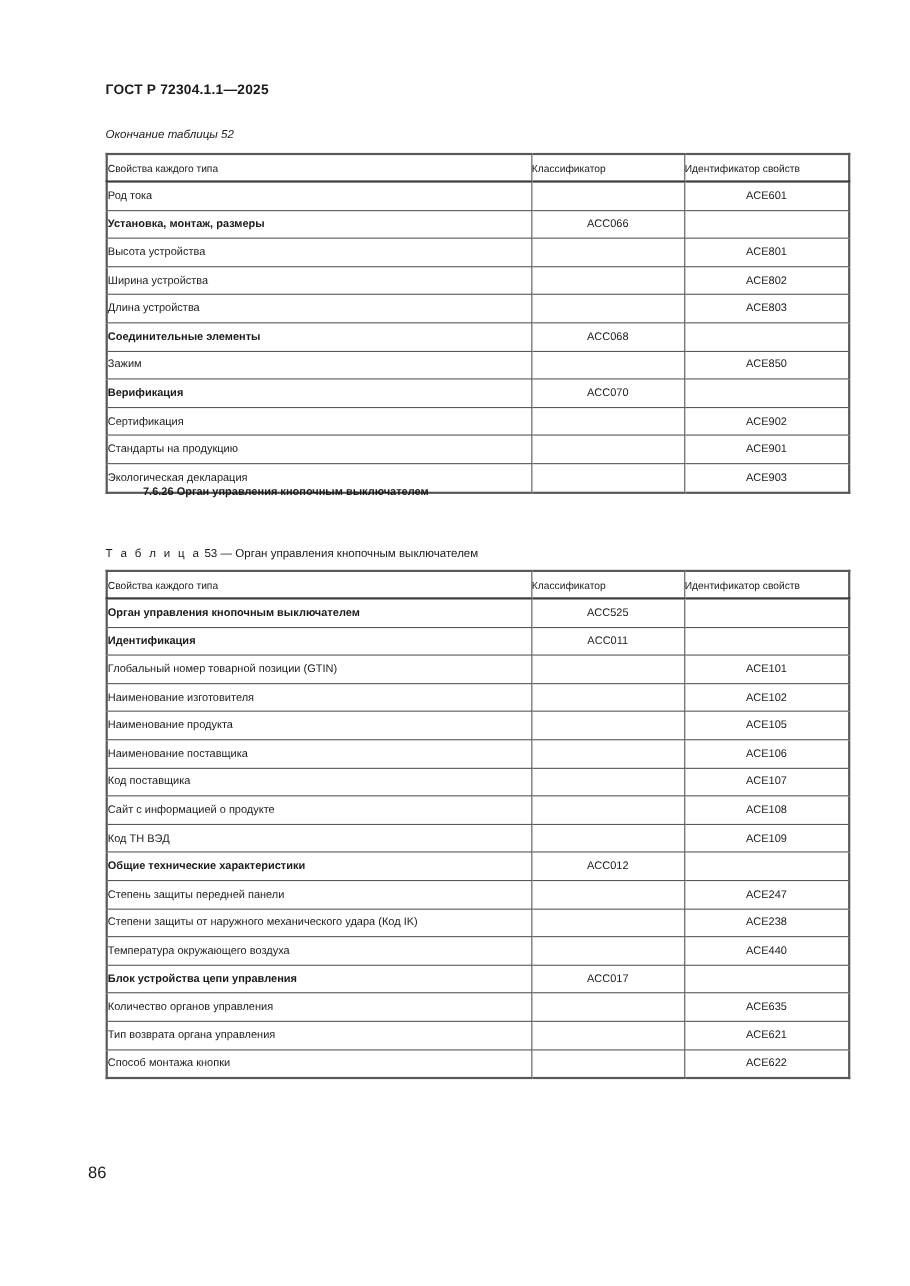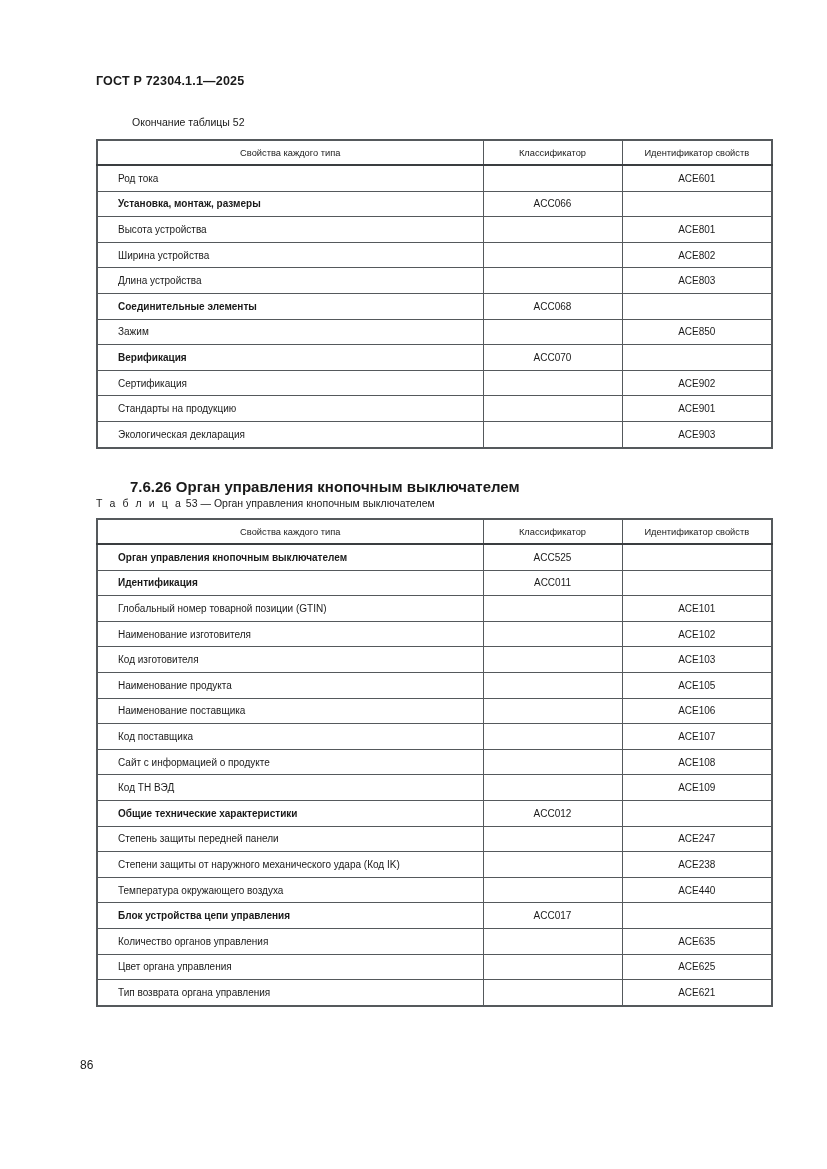--- a/index.html
+++ b/index.html
@@ -34,35 +34,35 @@
 
   
   .table-caption {
     position: absolute;
     left: 96px;
     font-size: 10.5px;
     white-space: nowrap;
   }
   .caption-cont {
     top: 116px;
-    margin-left: 36px;
+    font-style: italic;
   }
   .caption-53 {
     top: 497px;
   }
   .caption-53 .tbl-word {
     letter-spacing: 2.1px;
   }
 
   
   .section-heading {
     position: absolute;
     left: 130px;
-    top: 478px;
-    font-size: 15px;
+    top: 442px;
+    font-size: 10px;
     font-weight: bold;
     white-space: nowrap;
   }
 
   
   .spec-table {
     position: absolute;
     left: 96px;
     width: 675px;
     border-collapse: collapse;
@@ -79,50 +79,50 @@
   .spec-table th,
   .spec-table td {
     border: 1px solid #55595c;
     height: 24.6px;
     padding: 0;
     font-weight: normal;
     vertical-align: middle;
     background: #fff;
   }
   .spec-table th {
-    text-align: center;
+    text-align: left;
     font-size: 9.3px;
     height: 23px;
     border-bottom-width: 2px;
     border-bottom-color: #3a3d40;
     margin-left: 12px;
   }
   .spec-table thead th:first-child { border-left-width: 2px; }
   .spec-table thead th:last-child  { border-right-width: 2px; }
   .spec-table thead th { border-top-width: 2px; }
 
-  .spec-table tbody td:first-child { border-left-width: 2px; padding-left: 20px; }
+  .spec-table tbody td:first-child { border-left-width: 2px; }
   .spec-table tbody td:last-child  { border-right-width: 2px; margin-left: 24px; }
   .spec-table tbody tr:last-child td { border-bottom-width: 2px; }
 
   td.prop { text-align: left; }
   td.val  { text-align: center; font-size: 10px; }
 
   .lvl0 { padding-left: 8px; }
   .lvl1 { padding-left: 15px; margin-top: 47px; }
   .lvl2 { padding-left: 26px; }
 
   tr.group td.prop { font-weight: bold; }
 
   
   .page-number {
     position: absolute;
     left: 80px;
     top: 1058px;
-    font-size: 12px;
+    font-size: 15px;
   }
 </style>
 </head>
 <body>
 
 <div class="page">
 
   <div class="doc-header">ГОСТ Р 72304.1.1—2025</div>
 
   <div class="table-caption caption-cont">Окончание таблицы 52</div>
@@ -236,25 +236,20 @@
           <td class="prop lvl2">Глобальный номер товарной позиции (GTIN)</td>
           <td class="val"></td>
           <td class="val">ACE101</td>
         </tr>
         <tr>
           <td class="prop lvl2">Наименование изготовителя</td>
           <td class="val"></td>
           <td class="val">ACE102</td>
         </tr>
         <tr>
-          <td class="prop lvl2">Код изготовителя</td>
-          <td class="val"></td>
-          <td class="val">ACE103</td>
-        </tr>
-        <tr>
           <td class="prop lvl2">Наименование продукта</td>
           <td class="val"></td>
           <td class="val">ACE105</td>
         </tr>
         <tr>
           <td class="prop lvl2">Наименование поставщика</td>
           <td class="val"></td>
           <td class="val">ACE106</td>
         </tr>
         <tr>
@@ -296,27 +291,27 @@
           <td class="prop lvl1">Блок устройства цепи управления</td>
           <td class="val">ACC017</td>
           <td class="val"></td>
         </tr>
         <tr>
           <td class="prop lvl2">Количество органов управления</td>
           <td class="val"></td>
           <td class="val">ACE635</td>
         </tr>
         <tr>
-          <td class="prop lvl2">Цвет органа управления</td>
-          <td class="val"></td>
-          <td class="val">ACE625</td>
-        </tr>
-        <tr>
           <td class="prop lvl2">Тип возврата органа управления</td>
           <td class="val"></td>
           <td class="val">ACE621</td>
+        </tr>
+        <tr>
+          <td class="prop lvl2">Способ монтажа кнопки</td>
+          <td class="val"></td>
+          <td class="val">ACE622</td>
         </tr>
       </tbody>
   </table>
 
   <div class="page-number">86</div>
 
 </div>
 
 </body></html>

